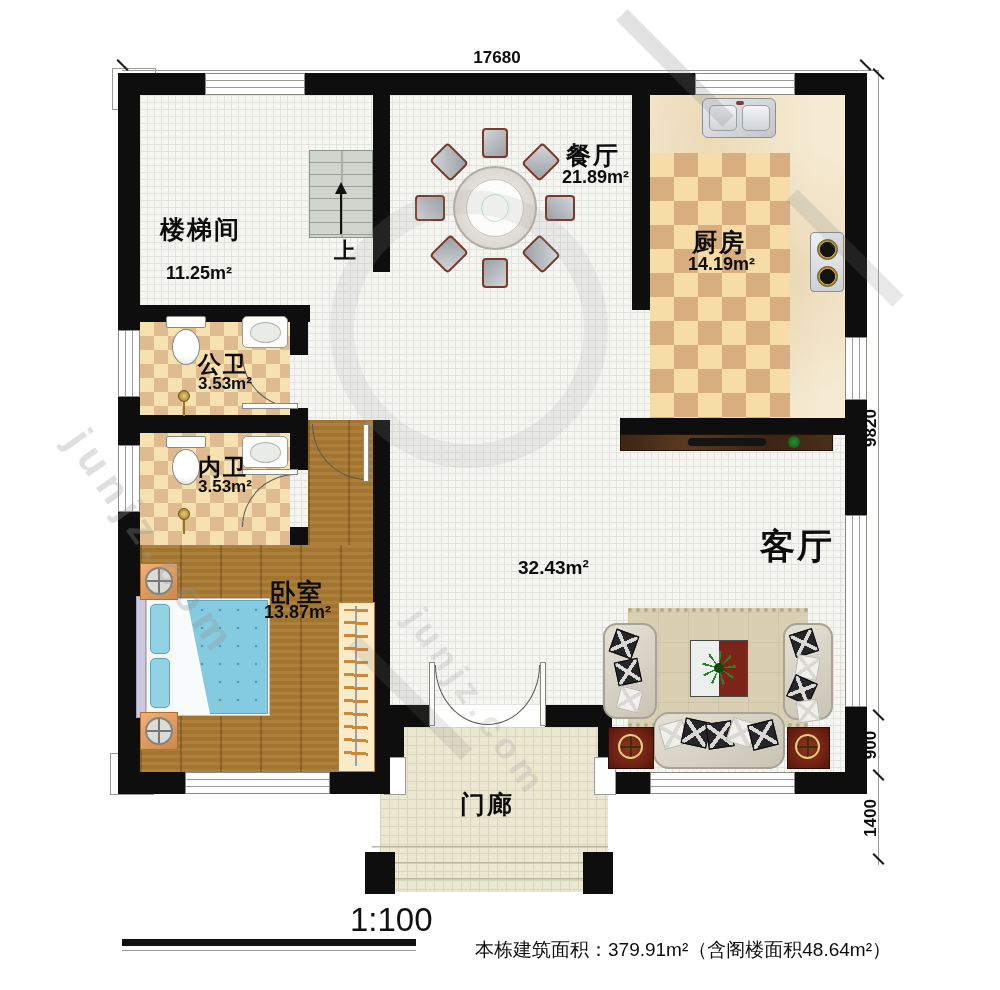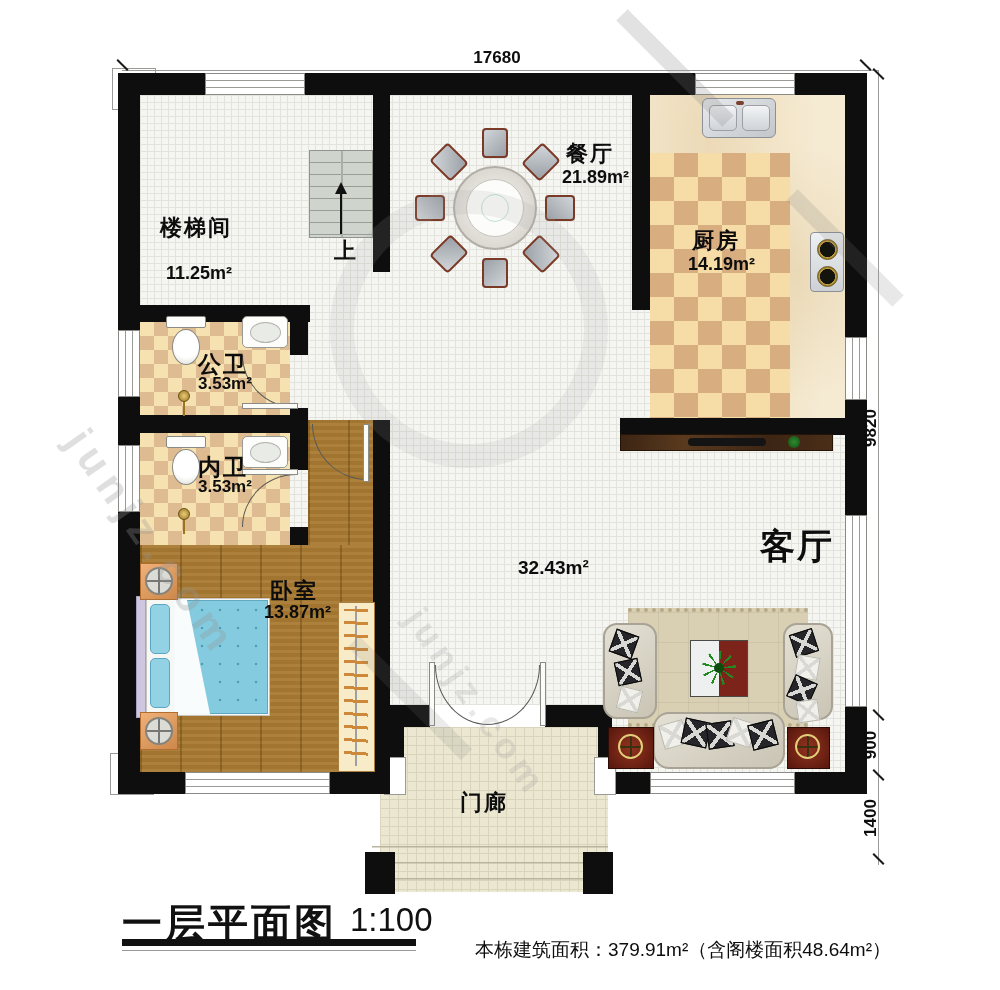--- a/index.html
+++ b/index.html
@@ -30,21 +30,21 @@
   .win-v{position:absolute;background:#fff;border:1px solid #8a8a86;box-sizing:border-box;
     background-image:linear-gradient(90deg,#9a9a96,#9a9a96),linear-gradient(90deg,#9a9a96,#9a9a96);
     background-repeat:no-repeat;background-size:1px 100%,1px 100%;background-position:6px 0,13px 0;}
   
   .arc{position:absolute;box-sizing:border-box;border:0 solid #5a5a55;}
   .arc-bl{border-left-width:1.6px;border-bottom-width:1.6px;border-bottom-left-radius:100%;}
   .arc-tl{border-left-width:1.6px;border-top-width:1.6px;border-top-left-radius:100%;}
   .arc-br{border-right-width:1.6px;border-bottom-width:1.6px;border-bottom-right-radius:100%;}
   .leaf{position:absolute;background:#fbfbf8;border:1px solid #8a8a86;box-sizing:border-box;}
   
-  .room-name{position:absolute;font-weight:700;font-size:22px;color:#0d0d0d;letter-spacing:2px;white-space:nowrap;}
+  .room-name{position:absolute;font-weight:700;font-size:25px;color:#0d0d0d;letter-spacing:2px;white-space:nowrap;}
   .room-area{position:absolute;font-weight:700;font-size:18px;color:#0d0d0d;white-space:nowrap;}
   .dim{position:absolute;font-weight:700;font-size:17px;color:#0d0d0d;white-space:nowrap;}
   .vdim{text-align:center;transform:rotate(-90deg);}
   .dimline{position:absolute;background:#9a9a96;}
   .tick{position:absolute;width:15px;height:2px;background:#1a1a1a;transform:rotate(45deg);}
   
   .outrect{position:absolute;background:#fff;border:1.5px solid #9a9a96;box-sizing:border-box;}
   .lamp{position:absolute;border-radius:50%;background-color:#dcdcd6;border:2px solid #84847e;box-sizing:border-box;
     background-image:linear-gradient(#777,#777),linear-gradient(#777,#777);
     background-repeat:no-repeat;background-size:100% 2px,2px 100%;background-position:center center;}
@@ -271,19 +271,18 @@
 
   <div class="dimline" style="left:878px;top:70px;width:1px;height:795px;"></div>
   <div class="tick" style="left:871px;top:73px;"></div>
   <div class="tick" style="left:871px;top:714px;"></div>
   <div class="tick" style="left:871px;top:774px;"></div>
   <div class="tick" style="left:871px;top:858px;"></div>
   <div class="dim vdim" style="left:841px;top:418px;width:60px;">9820</div>
   <div class="dim vdim" style="left:841px;top:735px;width:60px;">900</div>
   <div class="dim vdim" style="left:841px;top:808px;width:60px;">1400</div>
 
-  <div class="abs" style="left:122px;top:896px;font-size:40px;font-weight:700;letter-spacing:3px;color:#111;">一层平面图</div>
   <div class="abs" style="left:350px;top:901px;font-size:33px;font-weight:500;color:#111;">1:100</div>
   <div class="abs" style="left:122px;top:939px;width:294px;height:7px;background:#111;"></div>
   <div class="abs" style="left:122px;top:950px;width:294px;height:1px;background:#9a9a96;"></div>
   <div class="stats" style="left:432px;top:937px;margin-left:43px;">本栋建筑面积：379.91m²（含阁楼面积48.64m²）</div>
 
 </div>
 
 </body></html>

